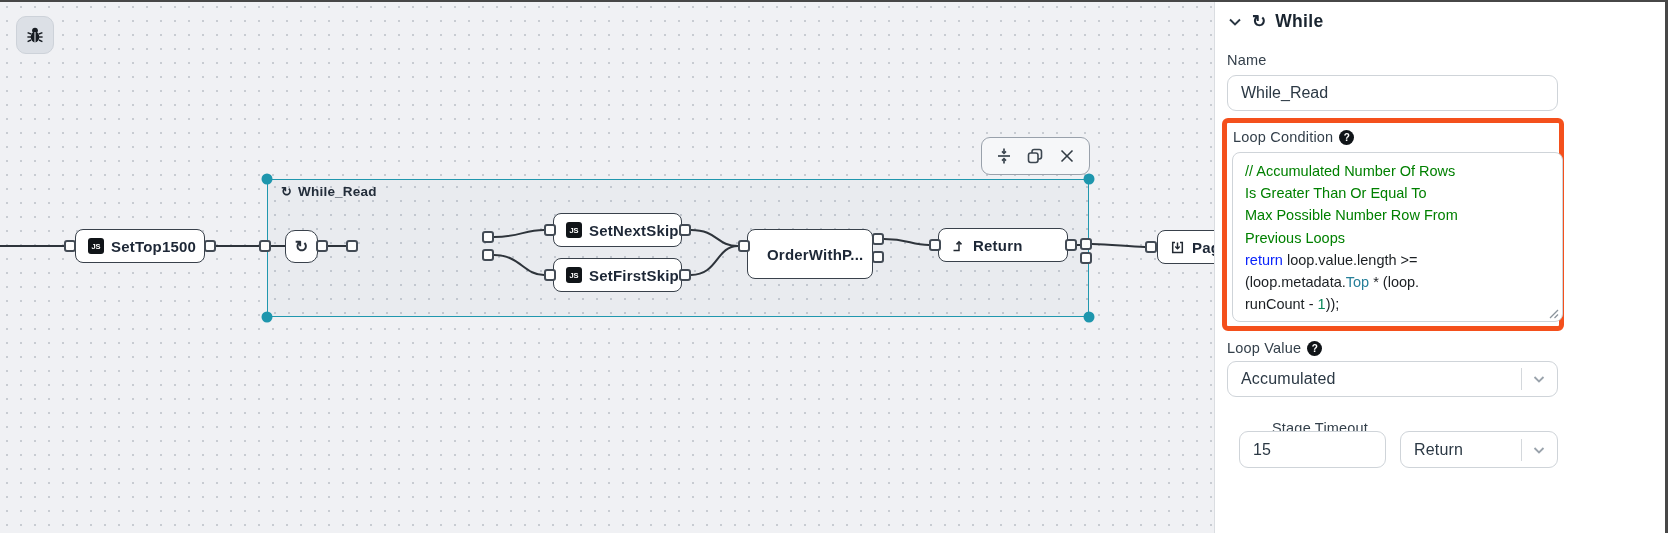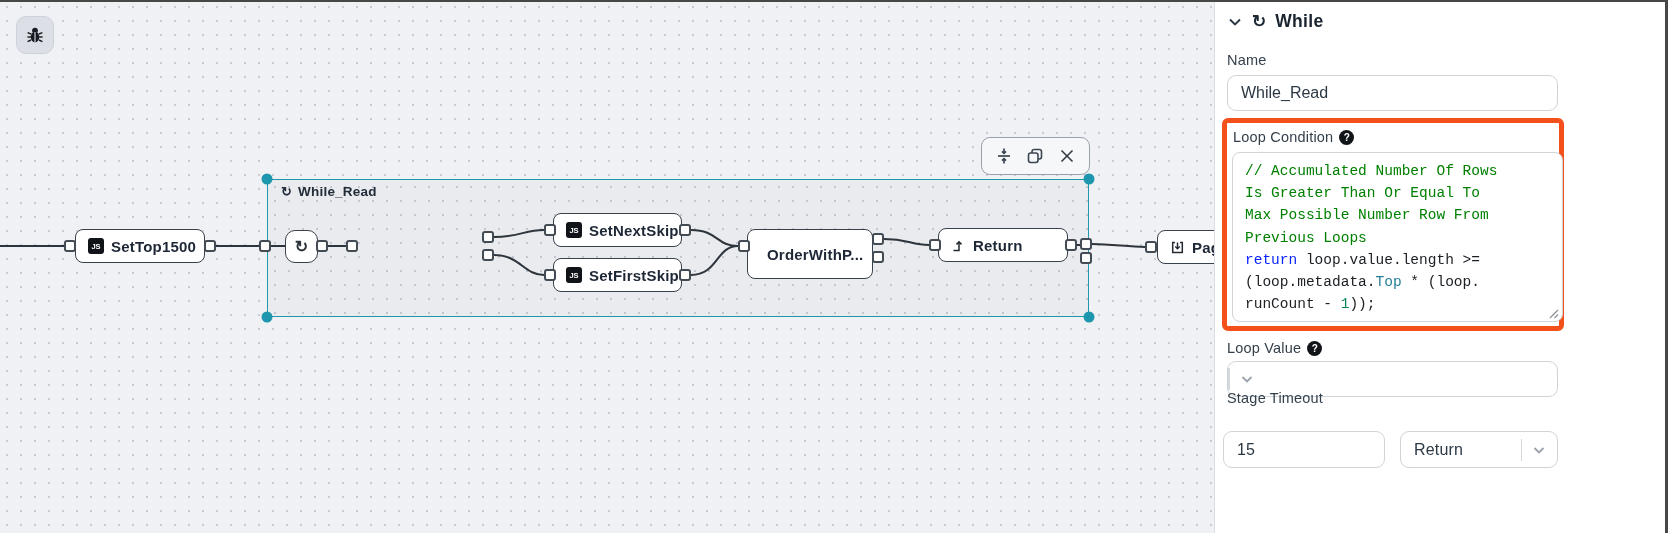--- a/index.html
+++ b/index.html
@@ -49,21 +49,21 @@
                  display:flex; align-items:center; gap:6px;justify-content:flex-end; }
   .help-icon { width:15px; height:15px; min-width:15px; border-radius:50%; background:#101418; color:#fff;
                font-size:10px; font-weight:700; display:inline-flex; align-items:center; justify-content:center; }
   .tinput { position:absolute; height:36px; border:1px solid #cfd4d9; border-radius:9px; background:#fff;
             font-family:"Liberation Sans", sans-serif; font-size:16px; color:#2b3844; padding:0 13px; outline:none; }
   .orange-box { position:absolute; left:7px; top:118px; width:342px; height:213px;
                 border:5px solid #f4501c; border-radius:6px; background:#fff;padding-left:45px; }
   .orange-box .field-label { position:absolute; left:6px; top:6px; }
   .code-box { position:absolute; left:5px; top:29px; width:331px; height:170px; border:1px solid #cfd4d9;
               border-radius:8px; background:#fff; padding:7px 12px; overflow:hidden; }
-  .code-lines { font-family:Liberation Mono, monospace; font-size:14.5px; line-height:22.2px; white-space:pre; }
+  .code-lines { font-family:Liberation Sans, sans-serif; font-size:14.5px; line-height:22.2px; white-space:pre; }
   .resize-handle { position:absolute; right:3px; bottom:2px; }
   .select { position:absolute; height:36px; border:1px solid #cfd4d9; border-radius:9px; background:#fff;
             display:flex; align-items:center; }
   .select .sel-value { font-size:16px; color:#2b3844; padding-left:13px; flex:1; letter-spacing:.2px; }
   .select .divider { width:1.5px; height:22px; background:#d4d8dc; }
   .select .chev { padding:0 10px 0 9px; display:flex; align-items:center; }
 </style>
 </head>
 <body>
 
@@ -243,32 +243,33 @@
           </g>
         </svg>
       </div>
     </div>
 
     <div class="field-label" style="top:340px;">
       <span>Loop Value</span>
       <span class="help-icon">?</span>
     </div>
     <div class="select" style="left:12px; top:361px; width:331px;">
+      <span class="sel-value">Accumulated</span>
       <span class="divider"></span>
       <span class="chev">
         <svg width="16" height="16" viewBox="0 0 16 16">
           <polyline points="3.5,6 8,10.5 12.5,6" stroke="#9aa3ac" stroke-width="1.8" fill="none"></polyline>
         </svg>
       </span>
     </div>
 
-    <div class="field-label" style="top:390px;">
+    <div class="field-label" style="top:420px;margin-left:45px;">
       <span>Stage Timeout</span>
     </div>
-    <input class="tinput" style="left: 8px; top: 431px; width: 162px; height: 37px;" type="text" value="15">
+    <input class="tinput" style="left: 24px; top: 431px; width: 147px; height: 37px;" type="text" value="15">
     <div class="select" style="left:185px; top:431px; width:158px; height:37px;">
       <span class="sel-value">Return</span>
       <span class="divider"></span>
       <span class="chev">
         <svg width="16" height="16" viewBox="0 0 16 16">
           <polyline points="3.5,6 8,10.5 12.5,6" stroke="#9aa3ac" stroke-width="1.8" fill="none"></polyline>
         </svg>
       </span>
     </div>
   </aside>

